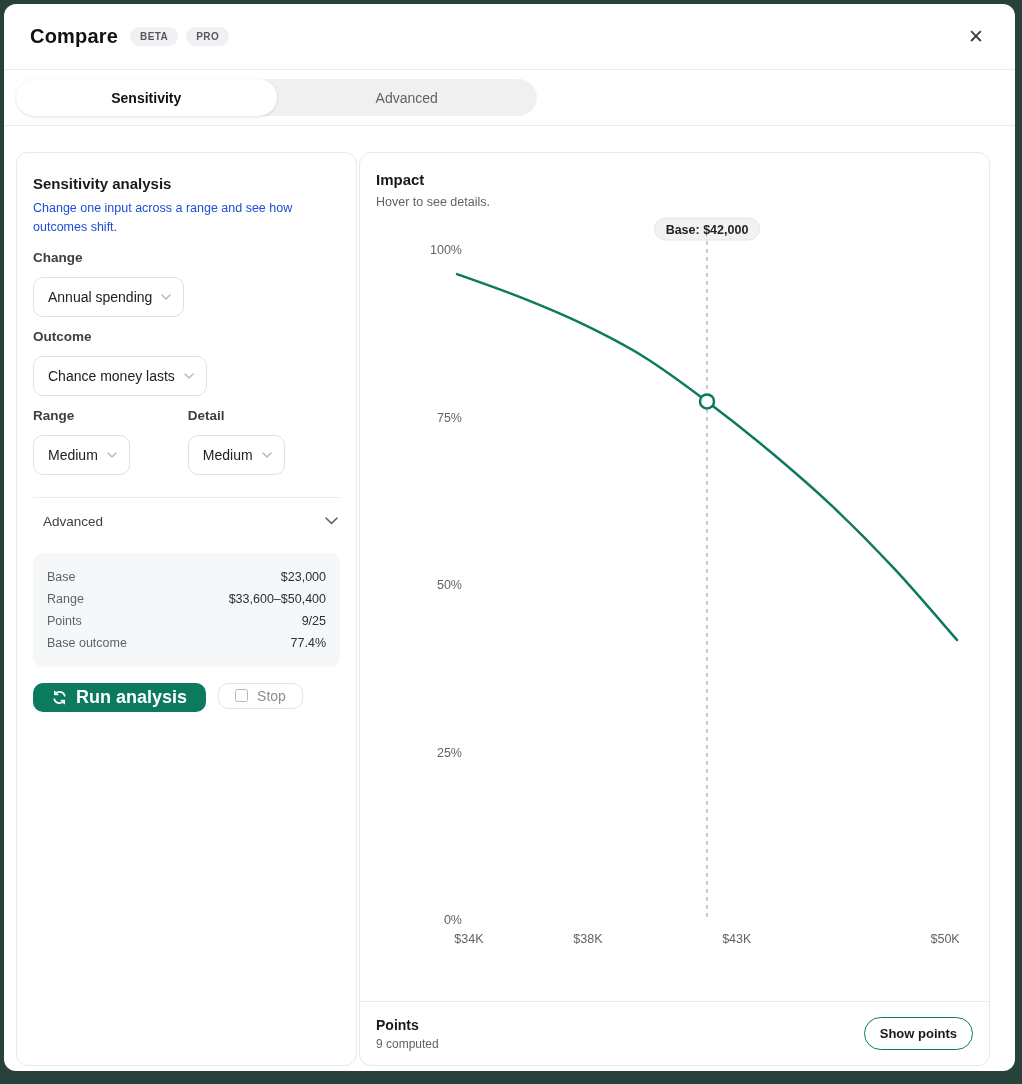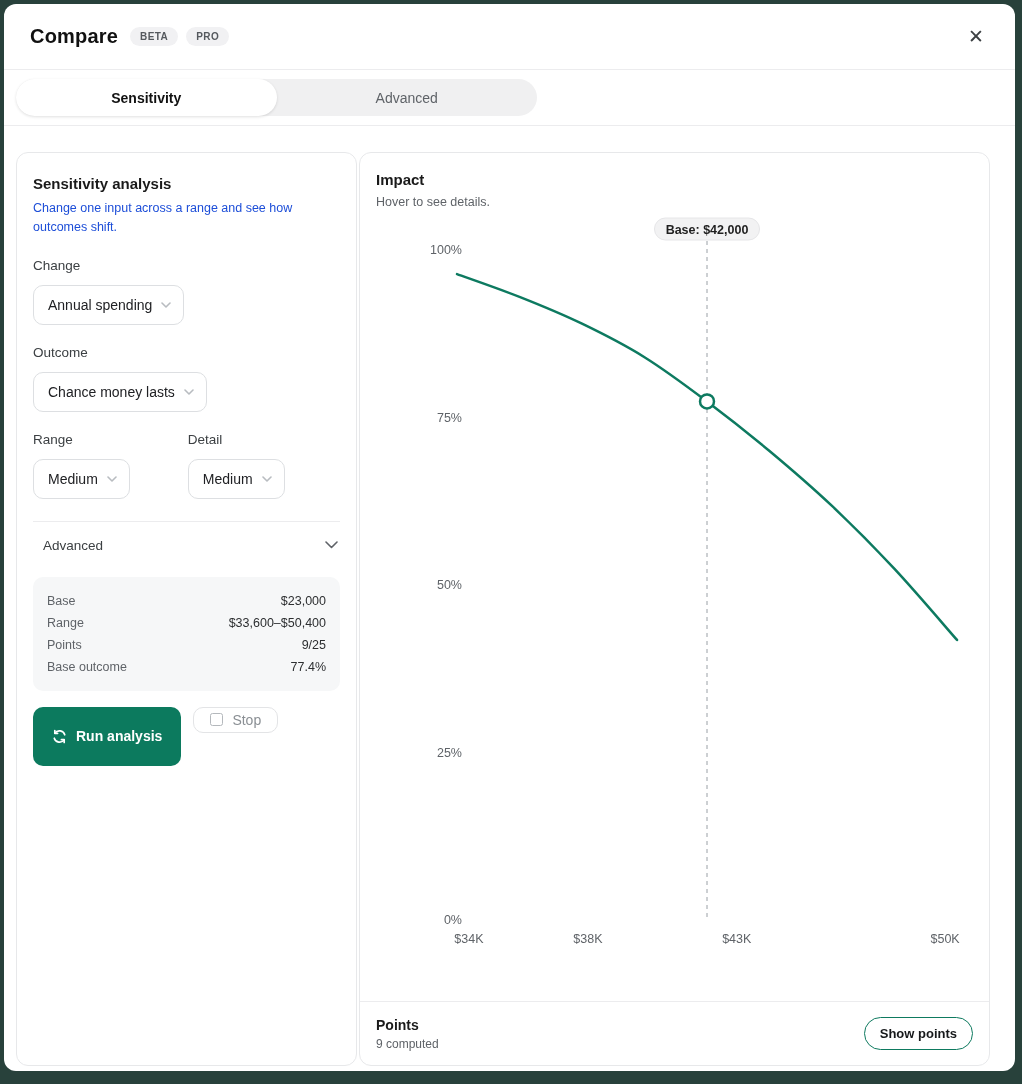--- a/index.html
+++ b/index.html
@@ -32,36 +32,36 @@
          font-weight:500; cursor:pointer; font-family:inherit; }
   .tab.active { background:#fff; color:#111; font-weight:700; box-shadow:0 1px 3px rgba(0,0,0,.12); }
   
   .content { flex:1; display:flex; gap:2px; padding:26px 25px 5px 12px; }
   .card { background:#fff; border:1px solid #e7e8ea; border-radius:12px; }
   .left-card { width:341px; padding:16px; }
   .right-card { flex:1; display:flex; flex-direction:column; }
   
   .panel-title { font-size:15px; font-weight:700; color:#1a1a1a; margin-top:6px; }
   .panel-desc { font-size:12.5px; color:#1d4ed8; line-height:1.55; margin-top:7px; width:300px; }
-  .field-label { font-size:13.5px; font-weight:400; color:#3c4043; margin-top:20px; }
+  .field-label { font-size:13.5px; font-weight:700; color:#3c4043; margin-top:12px; }
   .select { margin-top:12px; height:40px; border:1px solid #dddfe2; border-radius:10px; background:#fff;
             display:inline-flex; align-items:center; padding:0 12px 0 14px; font-size:14px; color:#202124;
             cursor:pointer; gap:9px;justify-content:center; }
   .two-col { display:flex; }
   .two-col .col2 { margin-left:58px; }
   .adv-divider { border-top:1px solid #ececee; margin-top:22px; }
   .advanced-row { display:flex; align-items:center; justify-content:space-between; padding:16px 2px 14px 10px; cursor:pointer; }
   .advanced-label { font-size:13.5px; color:#3c4043; font-weight:500; }
   .summary { background:#f6f7f8; border-radius:10px; padding:13px 14px; margin-top:10px; }
   .srow { display:flex; justify-content:space-between; font-size:12.5px; padding:4px 0; }
   .srow .sl { color:#5f6368; }
   .srow .sv { color:#2d2f31; }
   .btnrow { display:flex; gap:12px; margin-top:16px; }
-  .run-btn { background:#0c7a5e; color:#fff; border:none; border-radius:10px; height:59px; padding:0 19px;
-             font-size:14px; font-weight:700; display:inline-flex; align-items:center; gap:9px; cursor:pointer; font-family:inherit; }
+  .run-btn { background:#0c7a5e; color:#fff; border:none; border-radius:10px; height:29px; padding:0 19px;
+             font-size:18px; font-weight:700; display:inline-flex; align-items:center; gap:9px; cursor:pointer; font-family:inherit; }
   .stop-btn { background:#fff; color:#8a8f94; border:1px solid #e3e4e6; border-radius:10px; height:26px; padding:0 16px;
               font-size:14px; font-weight:500; display:inline-flex; align-items:center; gap:9px; cursor:pointer; font-family:inherit; }
   .stop-sq { width:13px; height:13px; border:1.6px solid #b4b8bc; border-radius:2.5px; display:inline-block; }
   
   .impact-head { padding:18px 16px 0 16px; }
   .impact-title { font-size:15px; font-weight:700; color:#1a1a1a; }
   .impact-sub { font-size:12.5px; color:#5f6368; margin-top:7px; }
   .chart-svg { display:block; margin-top:2px; }
   .spacer { flex:1; }
   .impact-footer { border-top:1px solid #ececee; height:64px; display:flex; align-items:center;

